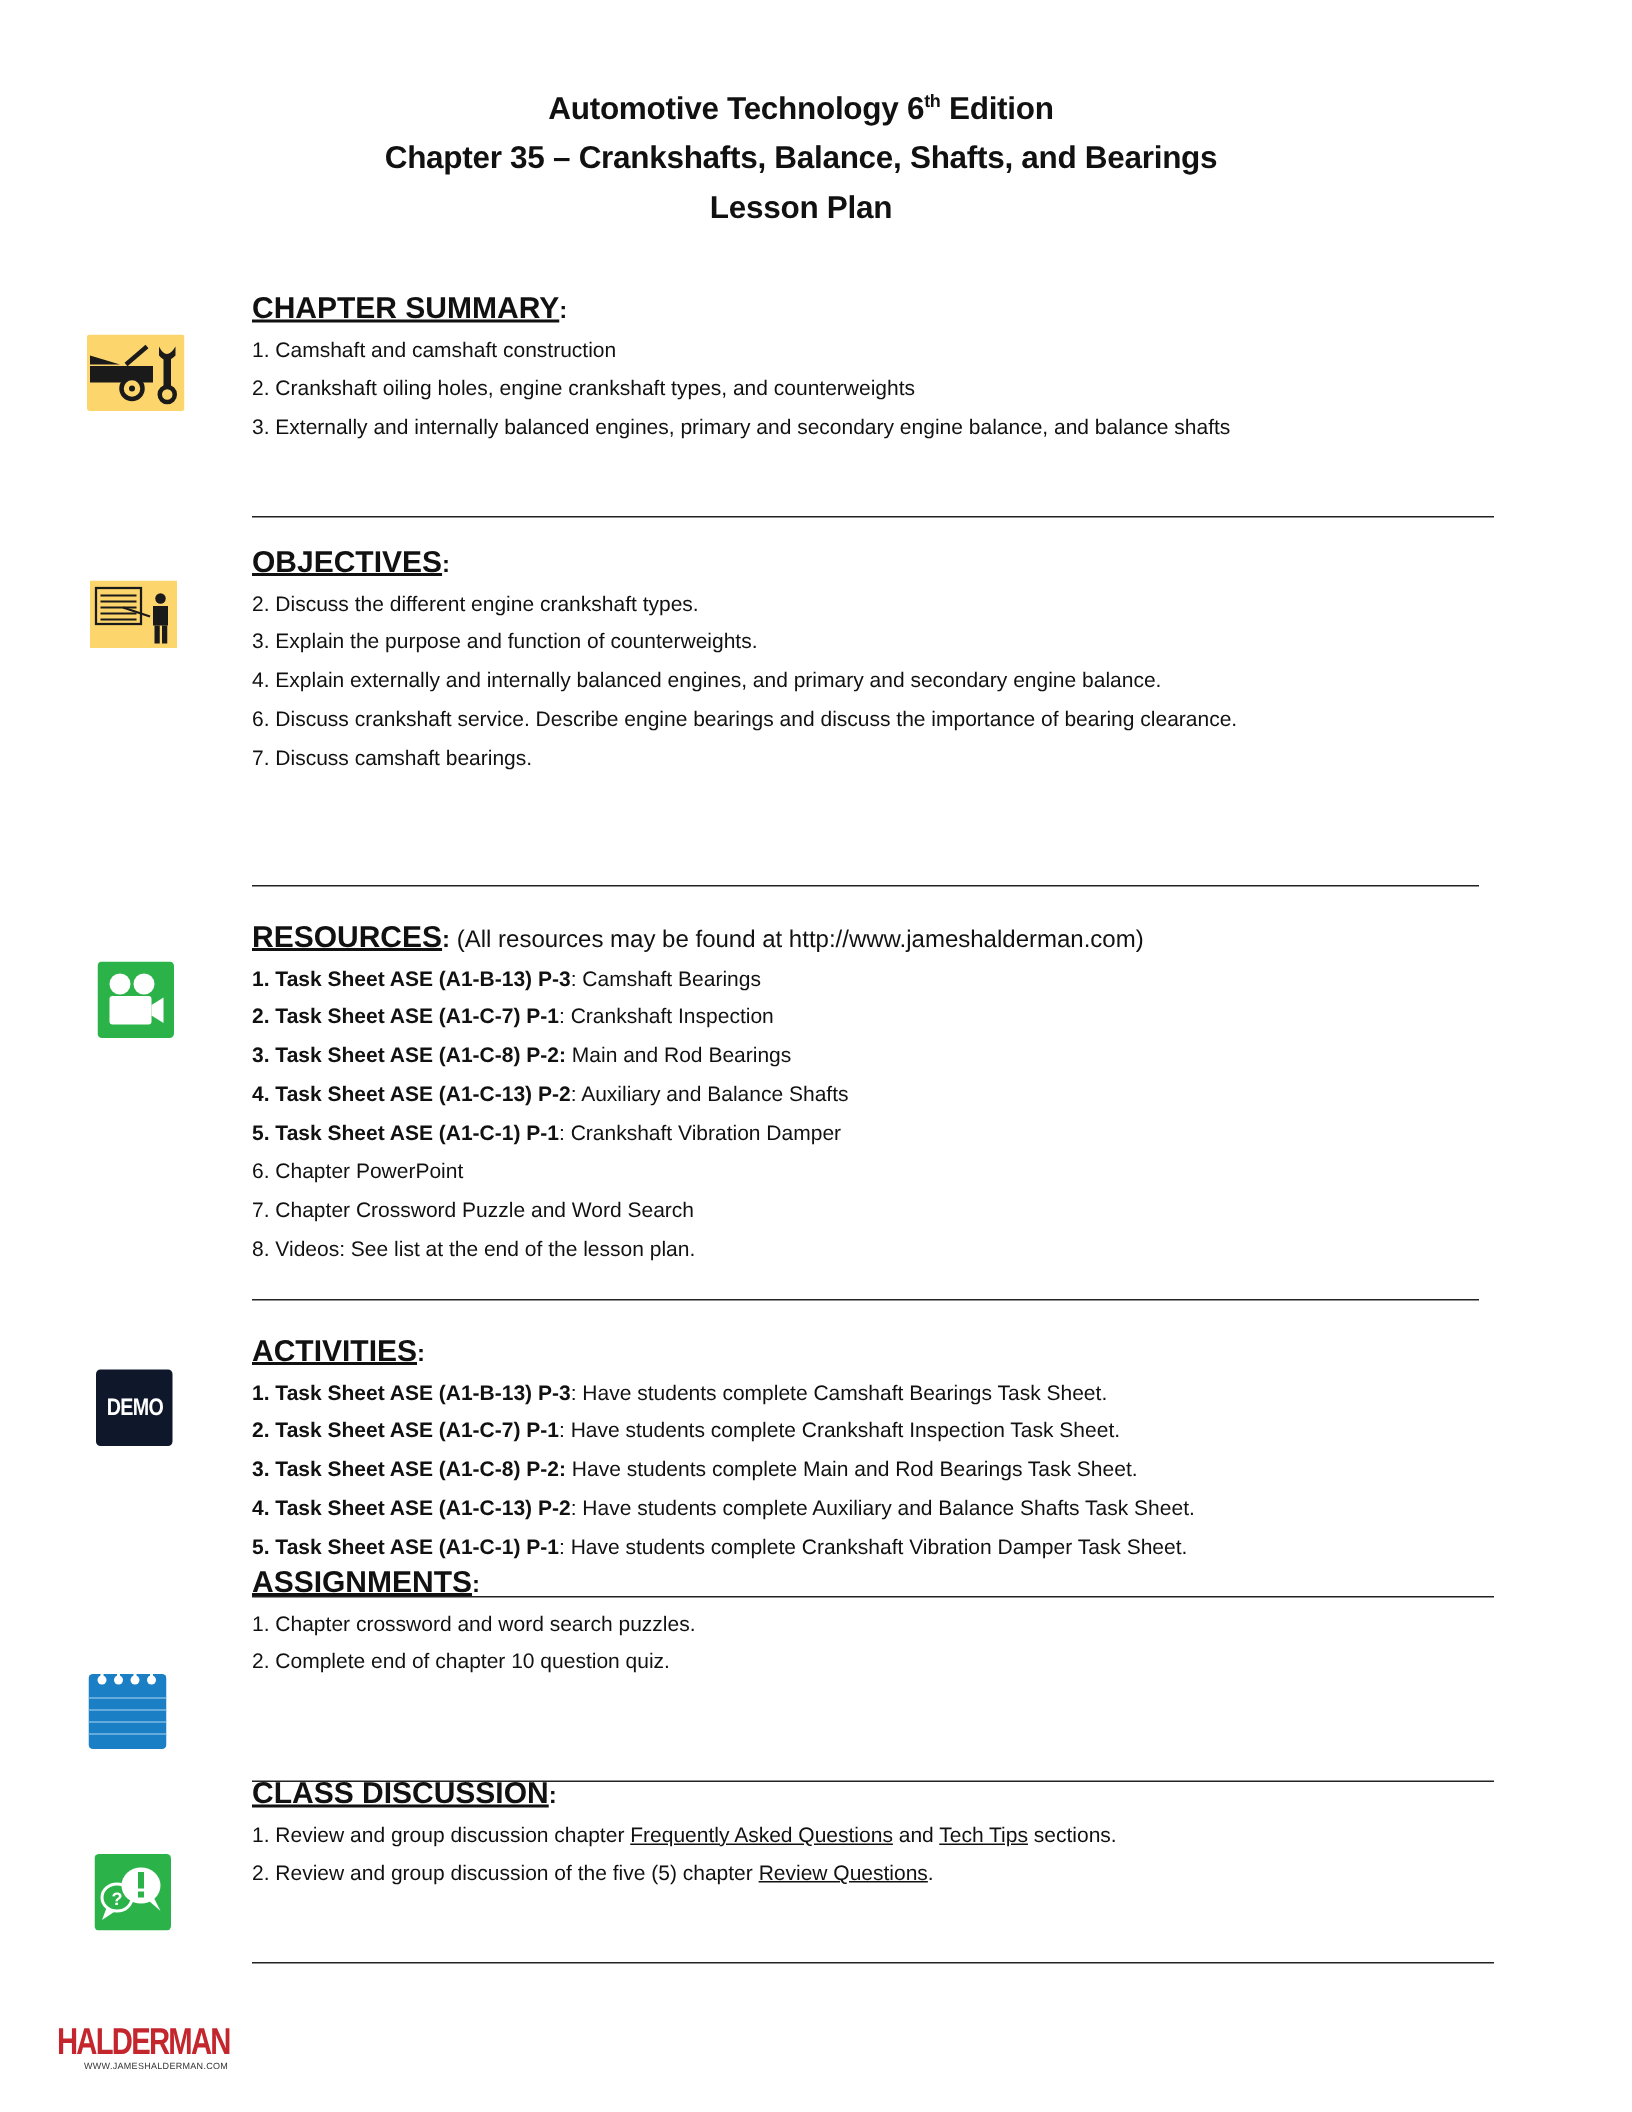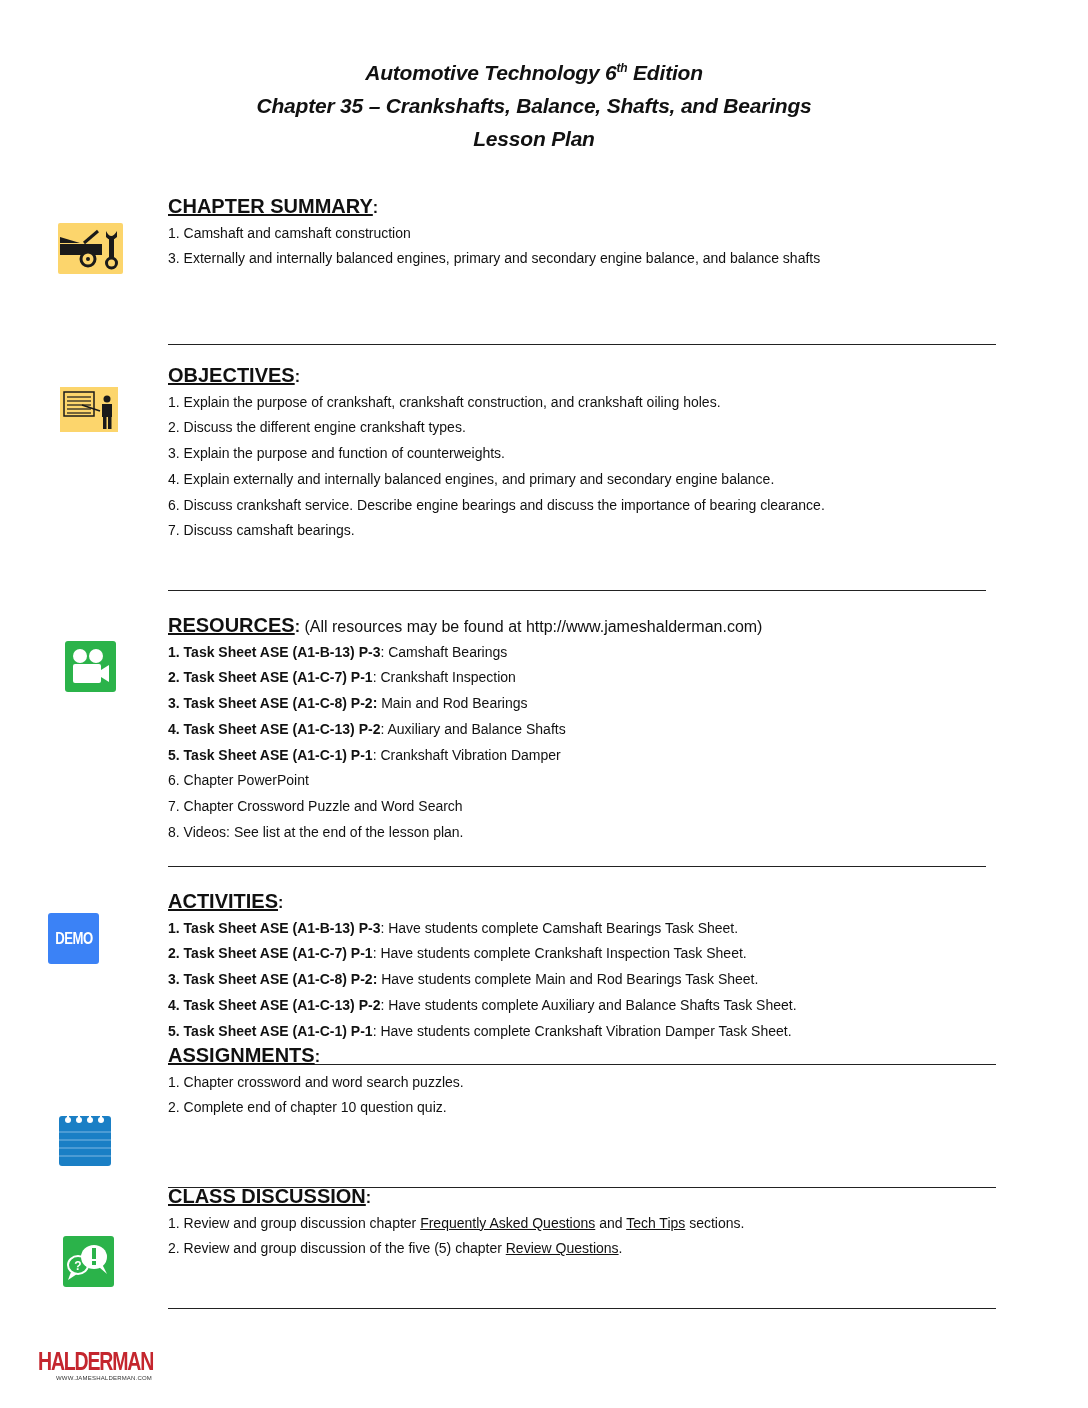--- a/index.html
+++ b/index.html
@@ -2,21 +2,21 @@
 <html><head>
 <meta charset="utf-8">
 <style>
   html, body { margin: 0; padding: 0; background: #ffffff; }
   body {
     width: 1088px; height: 1408px; position: relative; overflow: hidden;
     font-family: "Liberation Sans", sans-serif; color: #111;
   }
   .title-block {
     position: absolute; top: 56px; left: 0; width: 1068px; text-align: center;
-    font-weight: bold; font-size: 21px; line-height: 33px; letter-spacing: -0.2px; font-style: italic;
+    font-weight: bold; font-size: 21px; line-height: 33px; letter-spacing: -0.2px;
   }
   .title-block sup { font-size: 12px; vertical-align: super; line-height: 0; }
   .section { position: absolute; left: 168px; width: 828px; }
   .sec-head {
     font-weight: bold; font-size: 20px; line-height: 25.7px;
     text-decoration: underline; display: inline;
   }
   .colon { font-weight: bold; font-size: 16px; }
   .head-row { font-size: 16px; line-height: 25.7px; white-space: nowrap; }
   .item { font-size: 14px; line-height: 25.7px; white-space: nowrap; }
@@ -75,21 +75,21 @@
 </svg>
 
 <svg class="icon" style="left:65px;top:641px" width="51" height="51" viewBox="0 0 51 51">
   <rect x="0" y="0" width="51" height="51" rx="3" fill="#2bb34a"></rect>
   <circle cx="15" cy="15" r="7" fill="#fff"></circle>
   <circle cx="31" cy="15" r="7" fill="#fff"></circle>
   <rect x="8" y="23" width="28" height="19" rx="2" fill="#fff"></rect>
   <path d="M36 29 L44 24 L44 41 L36 36 Z" fill="#fff"></path>
 </svg>
 
-<div class="icon" style="left:48px;top:913px;width:51px;height:51px;background:#3b82f6;border-radius:3px;color:#fff;font-weight:bold;font-size:16px;line-height:51px;text-align:center;letter-spacing:-0.5px;">
+<div class="icon" style="left:64px;top:913px;width:51px;height:51px;background:#0f172a;border-radius:3px;color:#fff;font-weight:bold;font-size:16px;line-height:51px;text-align:center;letter-spacing:-0.5px;">
   <span style="display:inline-block;transform:scaleX(0.82);">DEMO</span>
 </div>
 
 <svg class="icon" style="left:59px;top:1114px" width="52" height="52" viewBox="0 0 52 52">
   <rect x="0" y="2" width="52" height="50" rx="3" fill="#1a7fc5"></rect>
   <circle cx="9" cy="6" r="3" fill="#fff"></circle>
   <circle cx="20" cy="6" r="3" fill="#fff"></circle>
   <circle cx="31" cy="6" r="3" fill="#fff"></circle>
   <circle cx="42" cy="6" r="3" fill="#fff"></circle>
   <rect x="8" y="0" width="2" height="6" fill="#fff"></rect>
@@ -109,27 +109,27 @@
   <text x="15" y="34" font-family="Liberation Sans, sans-serif" font-weight="bold" font-size="12" fill="#fff" text-anchor="middle">?</text>
   <ellipse cx="31" cy="21" rx="13" ry="12" fill="#fff"></ellipse>
   <path d="M36 31 L44 38 L39 28 Z" fill="#fff"></path>
   <rect x="29" y="12" width="4" height="11" fill="#2bb34a"></rect>
   <rect x="29" y="25" width="4" height="4" fill="#2bb34a"></rect>
 </svg>
 
 <div class="section" style="top:194px">
   <div class="head-row"><span class="sec-head">CHAPTER SUMMARY</span><span class="colon">:</span></div>
   <div class="item">1. Camshaft and camshaft construction</div>
+  <div class="item">2. Crankshaft oiling holes, engine crankshaft types, and counterweights</div>
   <div class="item">3. Externally and internally balanced engines, primary and secondary engine balance, and balance shafts</div>
 </div>
 <div class="rule" style="top:344px;width:828px"></div>
 
 <div class="section" style="top:363px">
   <div class="head-row"><span class="sec-head">OBJECTIVES</span><span class="colon">:</span></div>
-  <div class="item">1. Explain the purpose of crankshaft, crankshaft construction, and crankshaft oiling holes.</div>
   <div class="item">2. Discuss the different engine crankshaft types.</div>
   <div class="item">3. Explain the purpose and function of counterweights.</div>
   <div class="item">4. Explain externally and internally balanced engines, and primary and secondary engine balance.</div>
   <div class="item">6. Discuss crankshaft service. Describe engine bearings and discuss the importance of bearing clearance.</div>
   <div class="item">7. Discuss camshaft bearings.</div>
 </div>
 <div class="rule" style="top:590px;width:818px"></div>
 
 <div class="section" style="top:613px">
   <div class="head-row"><span class="sec-head">RESOURCES</span><span class="colon">:</span><span> (All resources may be found at http://www.jameshalderman.com)</span></div>

